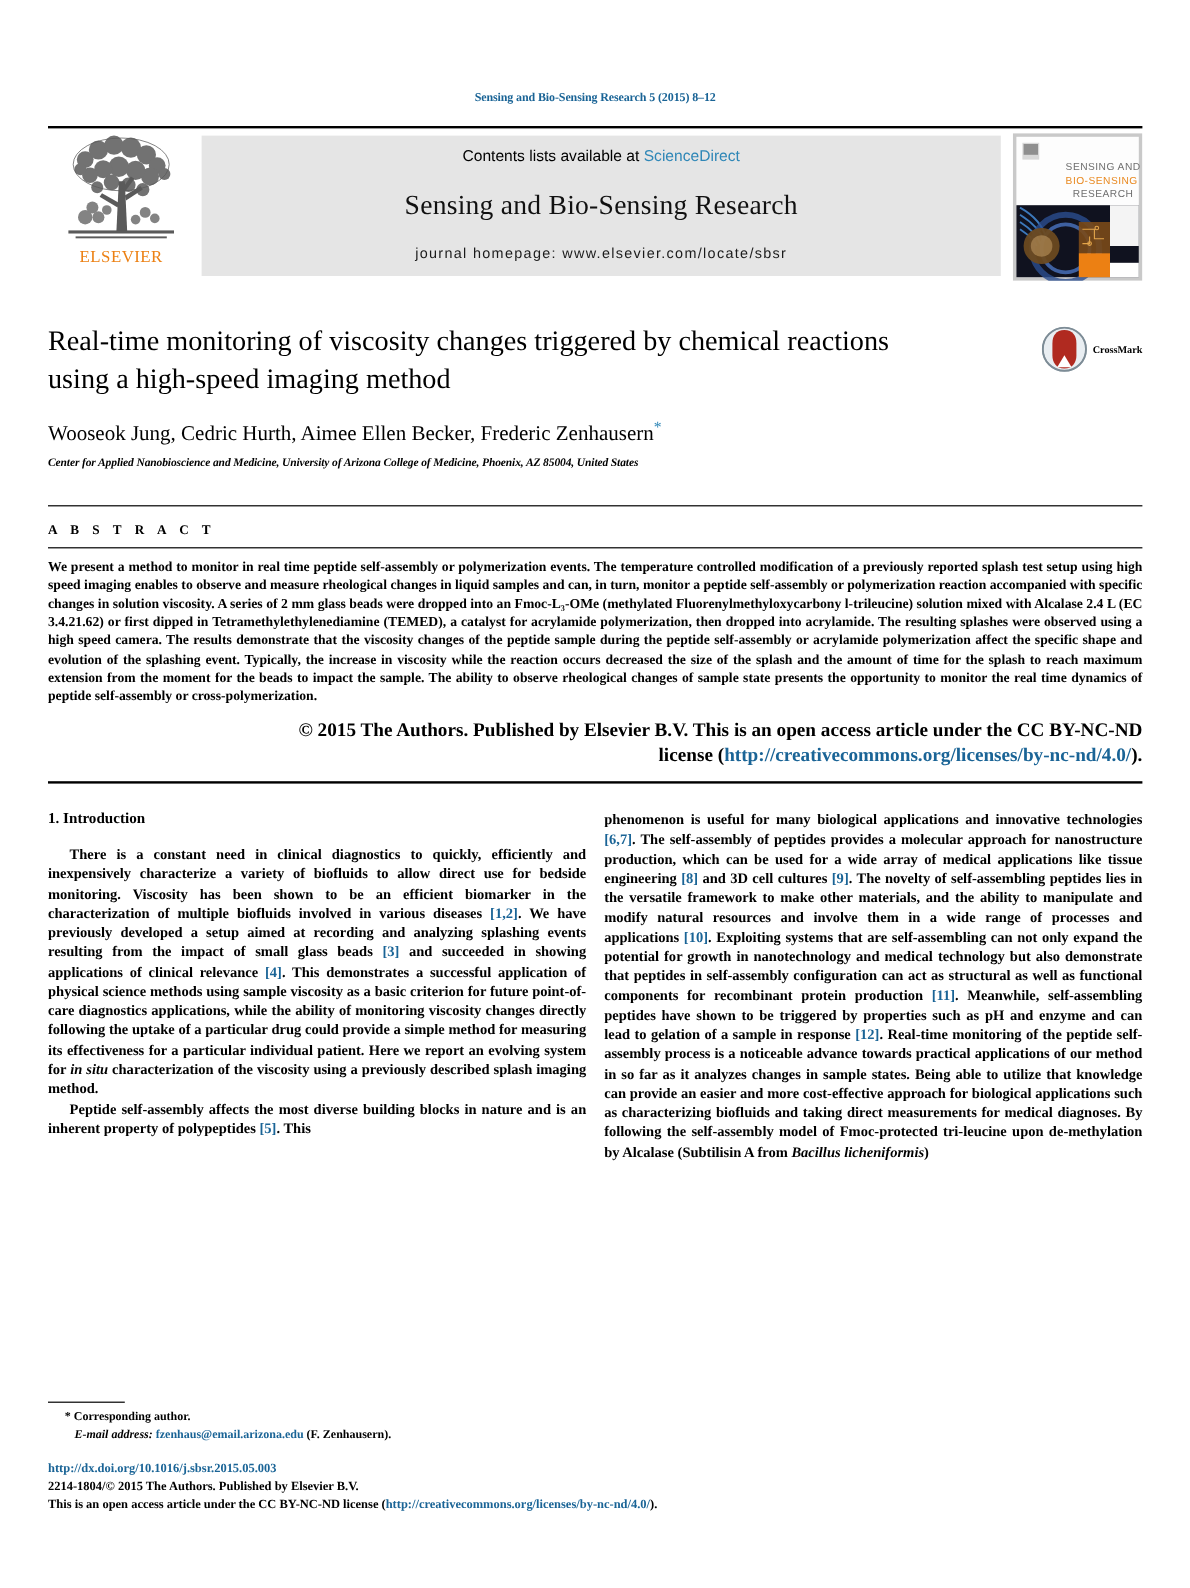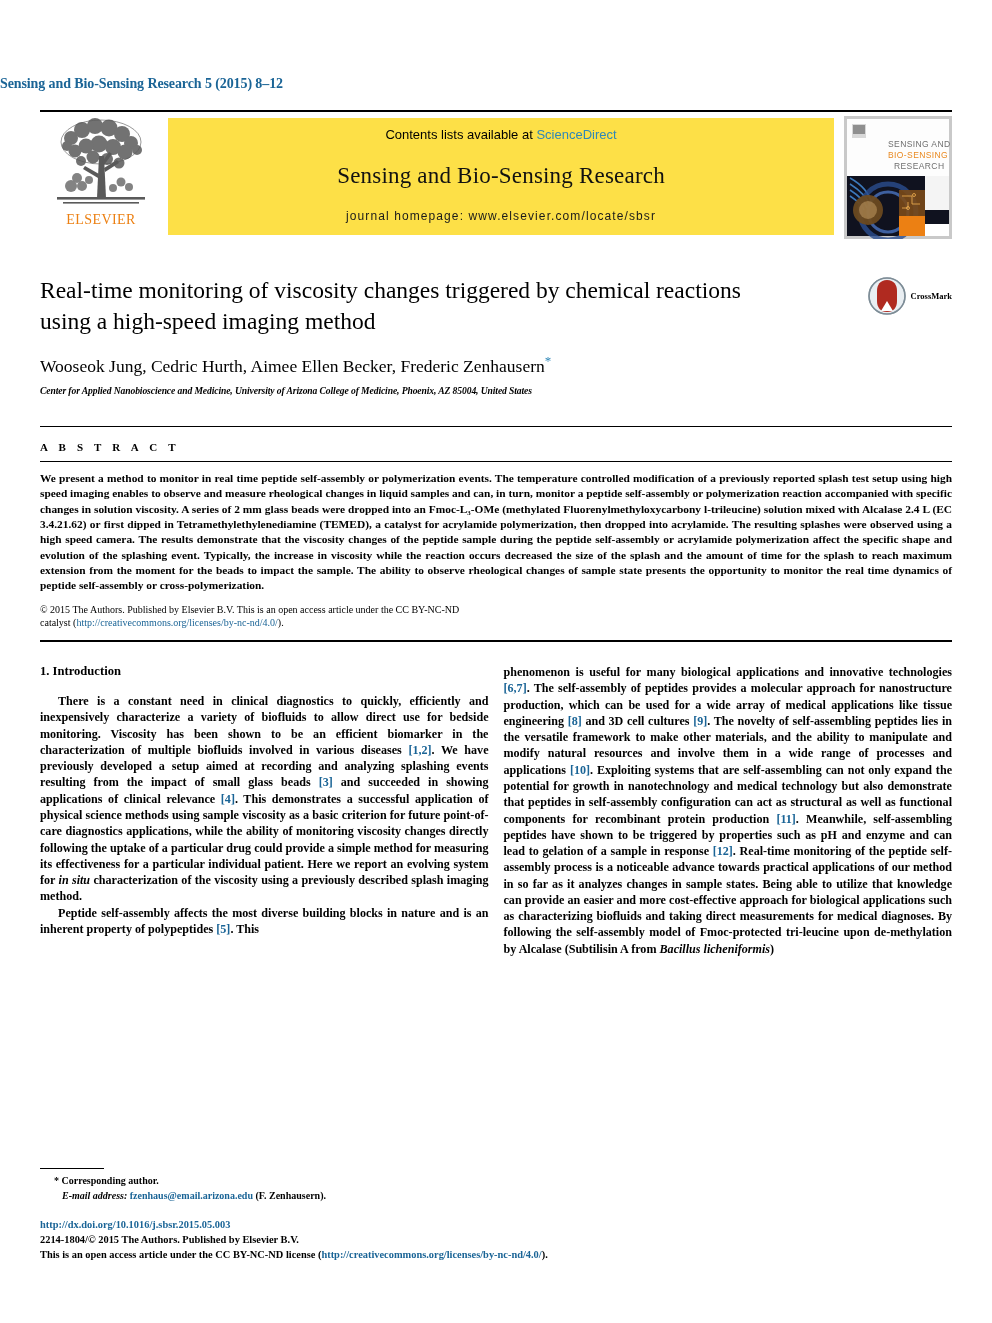--- a/index.html
+++ b/index.html
@@ -18,22 +18,23 @@
   }
   .page {
     width: 992px;
     height: 1323px;
     position: relative;
     padding: 0;
   }
 
   
   .running-head {
+    text-align: center;
     color: #1a6496;
-    font-size: 14px;
+    font-size: 10px;
     font-weight: bold;
     font-family: "Liberation Serif", serif;
     padding-top: 76px;
     letter-spacing: -0.1px;
   }
 
   
   .masthead {
     margin: 18px 40px 0 40px;
     border-top: 2px solid #000;
@@ -54,21 +55,21 @@
   .elsevier-word {
     color: #ec8013;
     font-family: "Liberation Serif", serif;
     font-size: 14px;
     letter-spacing: 0.4px;
     line-height: 1;
     margin-top: 1px;
   }
   .journal-band {
     flex: 1 1 auto;
-    background: #fde047;
+    background: #e5e5e5;
     margin-left: 6px;
     margin-top: 6px;
     margin-bottom: 6px;
     display: flex;
     flex-direction: column;
     justify-content: space-between;
     align-items: center;
     padding: 9px 0 12px 0;
   }
   .contents-line {
@@ -179,24 +180,25 @@
     font-weight: bold;
   }
   .abstract-body {
     font-size: 11.4px;
     line-height: 1.345;
     text-align: justify;
     font-weight: bold;
     font-family: "Liberation Serif", serif;
   }
   .abstract-copy {
-    font-size: 10px;
+    font-size: 16px;
     line-height: 1.33;
+    text-align: right;
     margin-top: 9px;
-    font-weight: normal;
+    font-weight: bold;
   }
   .abstract-copy a, .link { color: #1a6496; text-decoration: none; }
   .abstract-bottom-rule {
     border-top: 2px solid #000;
     margin: 11px 40px 0 40px;
   }
 
   
   .body-cols {
     margin: 22px 40px 0 40px;
@@ -373,21 +375,21 @@
 
   <div class="info-abstract">
 
     <div class="col-abstract">
       <div class="sec-head">A B S T R A C T</div>
       <div class="rule"></div>
       <div class="abstract-body">We present a method to monitor in real time peptide self-assembly or polymerization events. The temperature controlled modification of a previously reported splash test setup using high speed imaging enables to observe and measure rheological changes in liquid samples and can, in turn, monitor a peptide self-assembly or polymerization reaction accompanied with specific changes in solution viscosity. A series of 2 mm glass beads were dropped into an Fmoc-L₃-OMe (methylated Fluorenylmethyloxycarbony l-trileucine) solution mixed with Alcalase 2.4 L (EC 3.4.21.62) or first dipped in Tetramethylethylenediamine (TEMED), a catalyst for acrylamide polymerization, then dropped into acrylamide. The resulting splashes were observed using a high speed camera. The results demonstrate that the viscosity changes of the peptide sample during the peptide self-assembly or acrylamide polymerization affect the specific shape and evolution of the splashing event. Typically, the increase in viscosity while the reaction occurs decreased the size of the splash and the amount of time for the splash to reach maximum extension from the moment for the beads to impact the sample. The ability to observe rheological changes of sample state presents the opportunity to monitor the real time dynamics of peptide self-assembly or cross-polymerization.</div>
       <div class="abstract-copy">
         <span>© 2015 The Authors. Published by Elsevier B.V. This is an open access article under the CC BY-NC-ND</span>
         <br>
-        <span>catalyst (</span><a class="link" href="#">http://creativecommons.org/licenses/by-nc-nd/4.0/</a><span>).</span>
+        <span>license (</span><a class="link" href="#">http://creativecommons.org/licenses/by-nc-nd/4.0/</a><span>).</span>
       </div>
     </div>
   </div>
   <div class="abstract-bottom-rule"></div>
 
   <div class="body-cols">
 
     <div class="bcol left">
       <h2 class="section-title">1. Introduction</h2>
 

